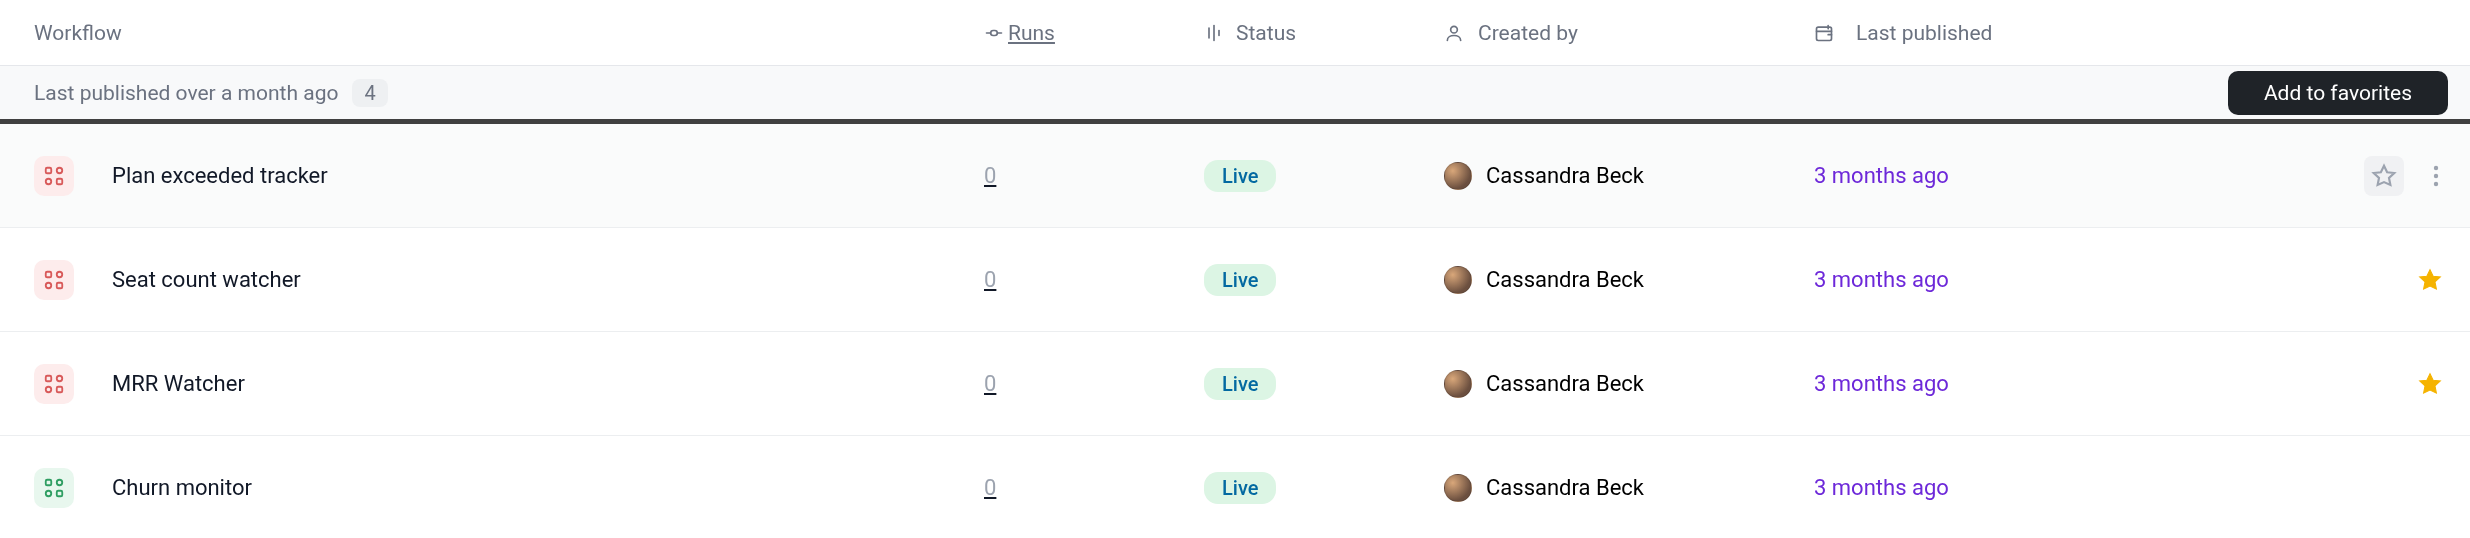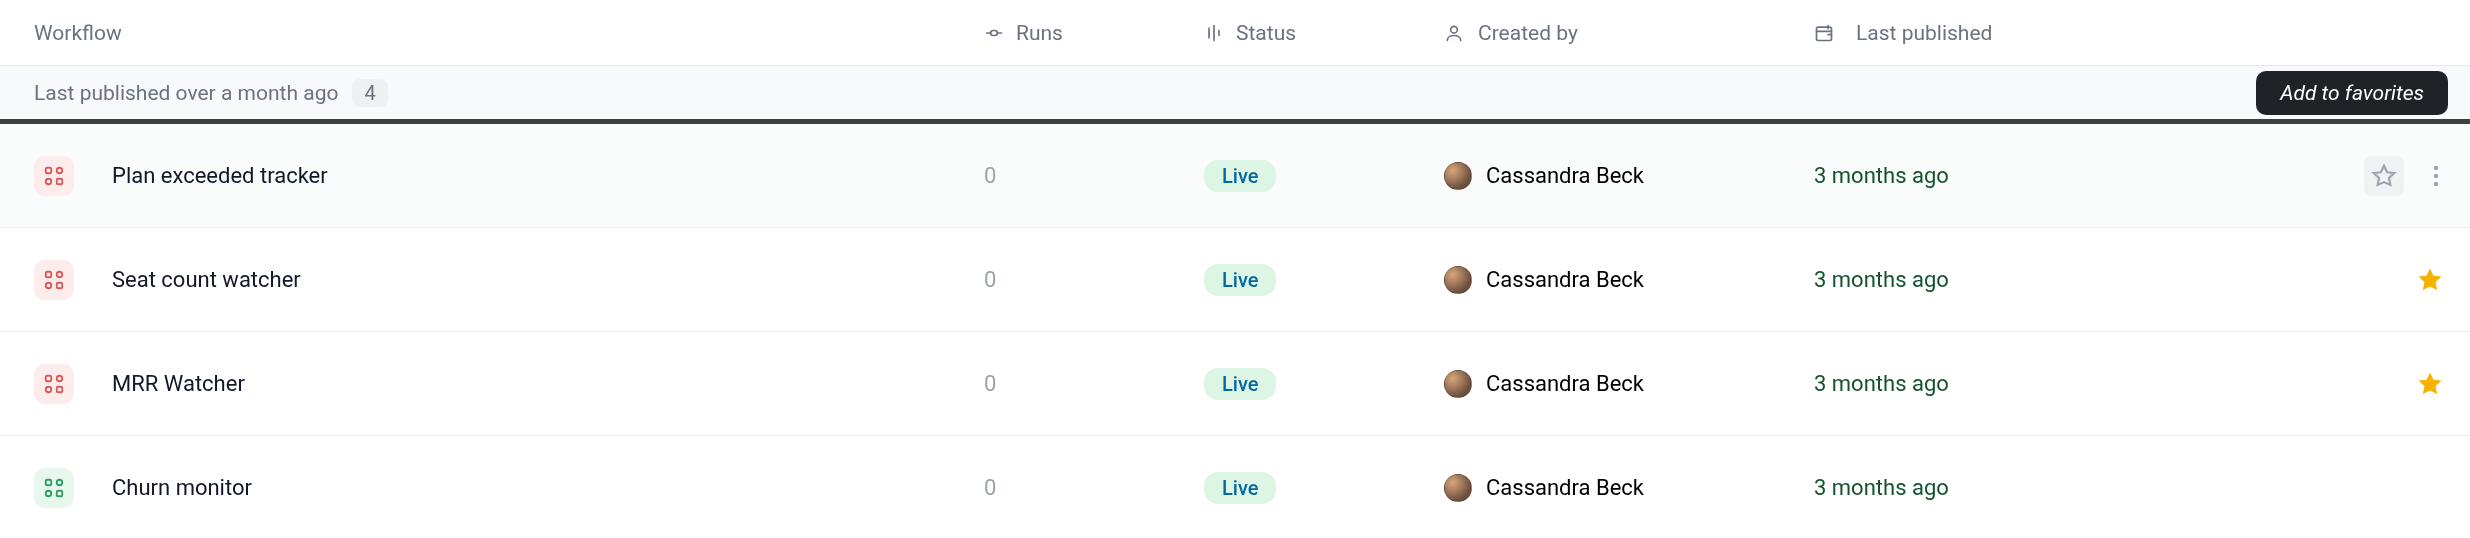--- a/index.html
+++ b/index.html
@@ -14,21 +14,21 @@
   .header-row {
     display: flex;
     align-items: center;
     border-bottom: 1px solid #e5e7eb;
     height: 66px;
     padding: 0 20px 0 34px;
     color: #6b7280;
     font-size: 21px;
   }
   .col-workflow { flex: 0 0 950px; display: flex; align-items: center; gap: 14px; }
-  .col-runs     { flex: 0 0 220px; display: flex; align-items: center; gap: 12px; }
+  .col-runs     { flex: 0 0 220px; display: flex; align-items: center; gap: 4px; text-decoration: underline; }
   .col-status   { flex: 0 0 240px; display: flex; align-items: center; gap: 12px; }
   .col-creator  { flex: 0 0 370px; display: flex; align-items: center; gap: 14px; }
   .col-last     { flex: 0 0 430px; display: flex; align-items: center; gap: 22px; }
   .col-actions  { flex: 1 1 auto; display: flex; align-items: center; justify-content: flex-end; gap: 18px; }
 
   .hdr-icon { display:inline-flex; align-items:center; color:#6b7280; }
   .hdr-icon svg { width:20px; height:20px; stroke:#6b7280; }
 
   .group-row {
     display: flex;
@@ -51,24 +51,23 @@
   }
 
   .tooltip {
     position: absolute;
     right: 22px;
     top: 50%;
     transform: translateY(-50%);
     background: #1f2328;
     color: #fff;
     border-radius: 10px;
-    padding: 10px 24px;
+    padding: 10px 36px;
     font-size: 21px;
     white-space: nowrap;
-    font-style: italic;
   }
 
   .row {
     display: flex;
     align-items: center;
     border-bottom: 1px solid #eceef0;
     height: 104px;
     padding: 0 20px 0 34px;
     font-size: 22px;
     color: #111827;
@@ -104,21 +103,21 @@
 
   .avatar {
     width: 28px; height: 28px;
     border-radius: 50%;
     flex-shrink: 0;
     background: radial-gradient(circle at 30% 30%, #d9a77a, #6b4f3f 70%);
     border: 1px solid rgba(0,0,0,0.1);
   }
   .creator-name { color: #000000; }
 
-  .last-pub { color: #14532d; }
+  .last-pub { color: #6d28d9; }
 
   .star-btn {
     width: 40px; height: 40px;
     border-radius: 8px;
     display: inline-flex;
     align-items: center; justify-content: center;
     cursor: pointer;
   }
   .star-btn.hovered { background: #f0f1f3; }
   .star-btn svg { width: 26px; height: 26px; }

